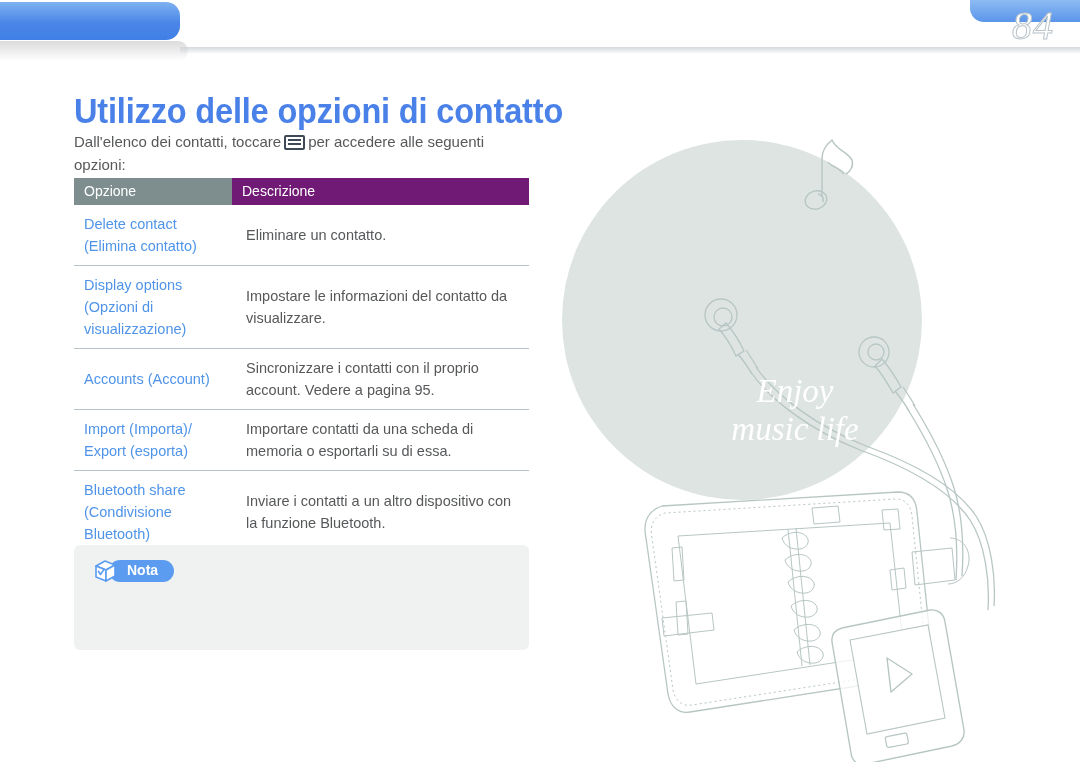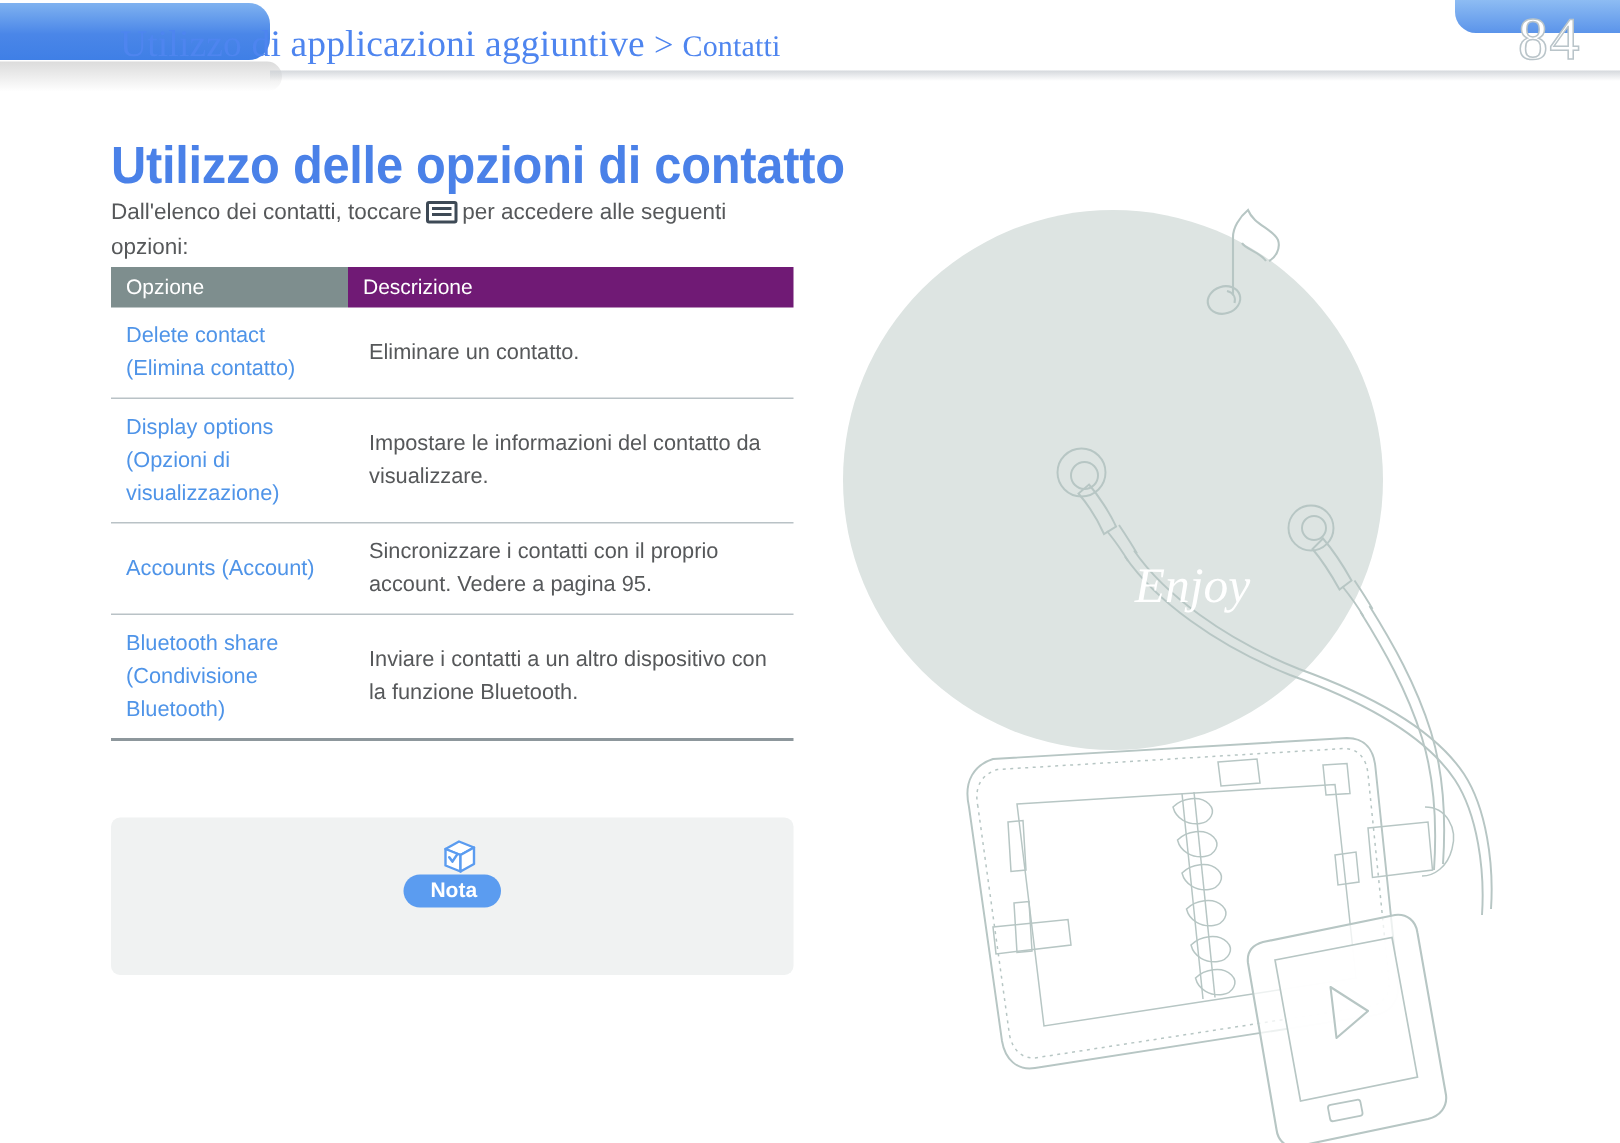--- a/index.html
+++ b/index.html
@@ -66,20 +66,21 @@
     letter-spacing: 0.1px;
   }
   #breadcrumb .crumb-sep { font-size: 23px; }
   #breadcrumb .crumb-leaf { font-size: 20px; }
 
   #page-number {
     position: absolute;
     right: 26px; top: 2px;
     font-family: "Liberation Serif", serif;
     font-size: 40px;
+    font-style: italic;
     color: #ffffff;
     -webkit-text-stroke: 1px #b9c4c9;
     text-stroke: 1px #b9c4c9;
     letter-spacing: 1px;
   }
 
   
   #page-title {
     position: absolute;
     left: 74px; top: 68px;
@@ -163,21 +164,20 @@
     background: #f0f2f2;
     border-radius: 6px;
     box-sizing: border-box;
     padding: 14px 18px 16px 18px;
   }
   #note-head {
     display: flex;
     align-items: center;
     height: 24px;
     margin-bottom: 7px;
-    flex-direction: column;
   }
   #note-cube-icon { width: 26px; height: 24px; flex: 0 0 auto; margin-right: -9px; position: relative; z-index: 2; }
   #note-pill {
     background: #5b9cf0;
     color: #ffffff;
     font-size: 14px;
     font-weight: bold;
     border-radius: 11px;
     padding: 2px 16px 3px 18px;
     line-height: 17px;
@@ -211,21 +211,20 @@
 </style>
 </head>
 <body>
 
 <div id="header-bar">
   <div id="header-tab-left"></div>
   <div id="header-tab-left-shadow"></div>
   <div id="header-tab-right"></div>
   <div id="header-rule"></div>
 
-  <div id="breadcrumb"><span class="crumb-main">Utilizzo di applicazioni aggiuntive</span><span class="crumb-sep" style="margin:0 6px;">&gt;</span><span class="crumb-leaf">Contatti</span></div>
 
   <div id="page-number">84</div>
 </div>
 
 <h1 id="page-title">Utilizzo delle opzioni di contatto</h1>
 
 <p id="intro-paragraph"><span>Dall'elenco dei contatti, toccare</span><span class="inline-menu-icon"></span><span>per accedere alle seguenti opzioni:</span></p>
 
 <table id="options-table">
   <thead>
@@ -239,20 +238,24 @@
         <td class="col-option">Delete contact (Elimina contatto)</td>
         <td class="col-desc">Eliminare un contatto.</td>
       </tr>
       <tr>
         <td class="col-option">Display options (Opzioni di visualizzazione)</td>
         <td class="col-desc">Impostare le informazioni del contatto da visualizzare.</td>
       </tr>
       <tr>
         <td class="col-option">Accounts (Account)</td>
         <td class="col-desc">Sincronizzare i contatti con il proprio account. Vedere a pagina 95.</td>
+      </tr>
+      <tr>
+        <td class="col-option">Import (Importa)/ Export (esporta)</td>
+        <td class="col-desc">Importare contatti da una scheda di memoria o esportarli su di essa.</td>
       </tr>
       <tr>
         <td class="col-option">Bluetooth share (Condivisione Bluetooth)</td>
         <td class="col-desc">Inviare i contatti a un altro dispositivo con la funzione Bluetooth.</td>
       </tr>
     </tbody>
 </table>
 
 <div id="note-box">
   <div id="note-head">
@@ -332,13 +335,14 @@
       <path d="M282,588 L370,570 C378,569 384,574 385,582 L404,690 C405,698 400,704 392,706 L306,724 C298,726 292,721 291,713 L272,602 C271,594 275,590 282,588 Z" fill="#ffffff" fill-opacity="0.75" stroke="#b7c6c4" stroke-width="1.4"></path>
       <path d="M290,600 L368,585 L385,678 L307,694 Z" fill="#ffffff" fill-opacity="0.9" stroke="#b7c6c4" stroke-width="1.1"></path>
       <path d="M327,618 L352,634 L331,652 Z" fill="none" stroke="#b7c6c4" stroke-width="1.4" stroke-linejoin="round"></path>
       <rect x="325" y="697" width="22" height="11" rx="2" transform="rotate(-11 325 697)" fill="none" stroke="#b7c6c4" stroke-width="1.2"></rect>
     </g>
   </svg>
 </div>
 
 <div id="enjoy-text">
   <div>Enjoy</div>
+  <div>music life</div>
 </div>
 
 </body></html>

